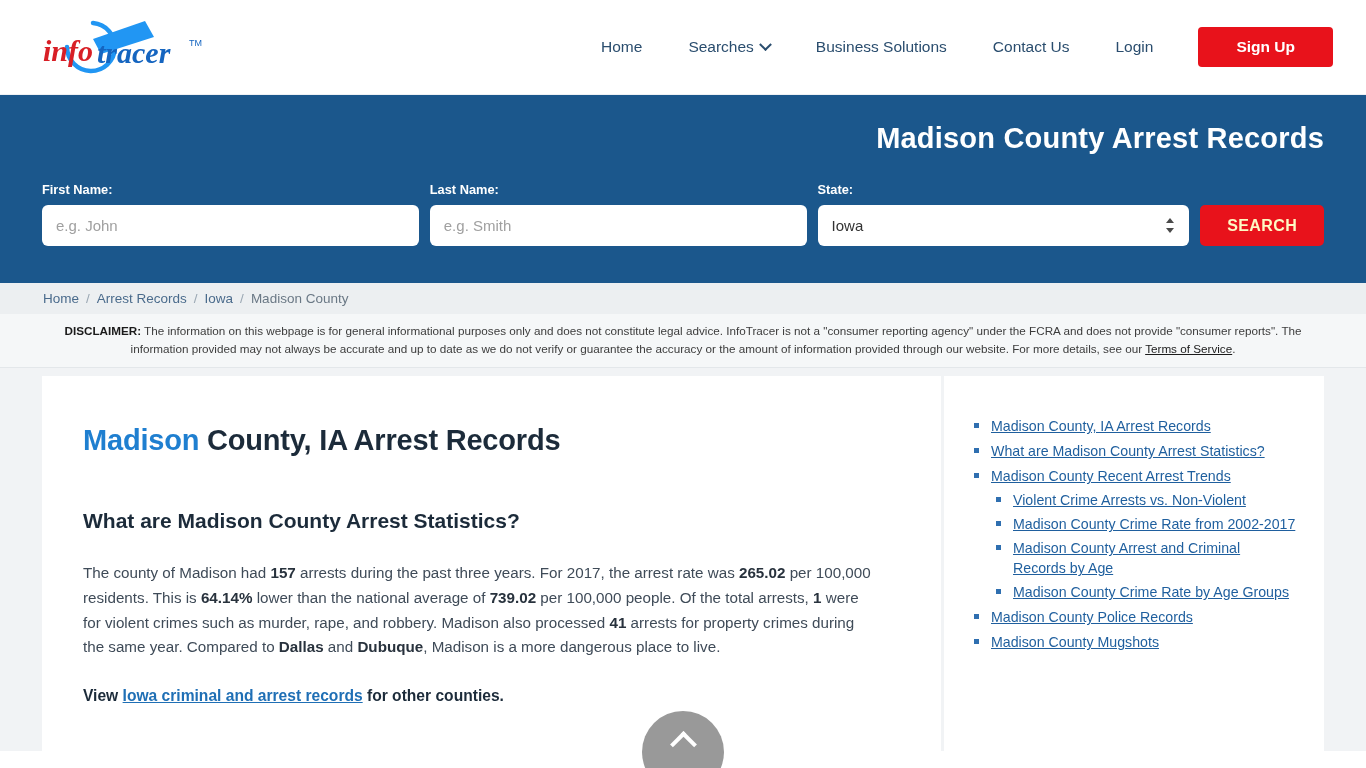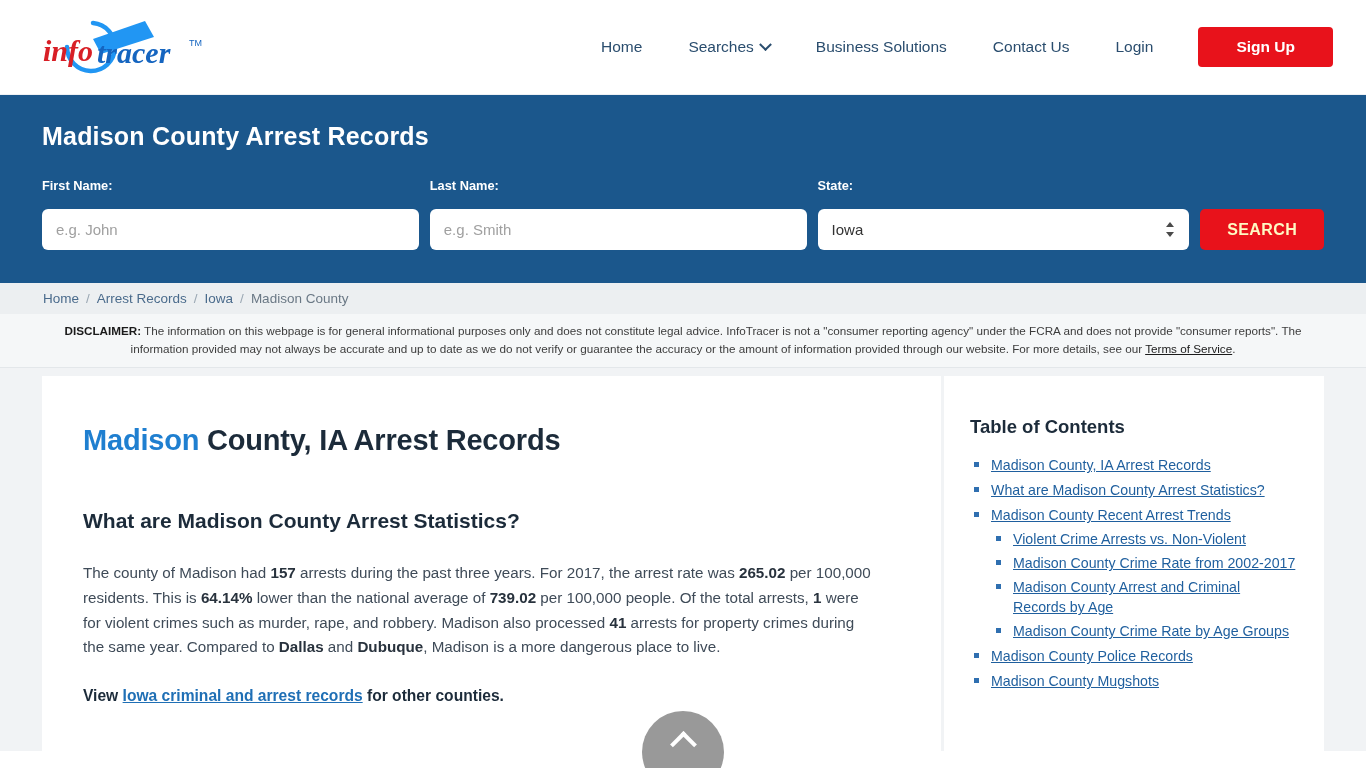--- a/index.html
+++ b/index.html
@@ -66,43 +66,43 @@
   }
 
   
   .banner {
     background: #1b578c;
     height: 188px;
     padding: 0 42px;
     position: relative;
   }
   .banner-title {
-    text-align: left;
+    text-align: right;
     color: #ffffff;
-    font-size: 25px;
+    font-size: 29px;
     font-weight: bold;
     padding-top: 27px;
     letter-spacing: .2px;
   }
   .search-row {
     display: flex;
     align-items: flex-end;
     margin-top: 27px;
     gap: 11px;
   }
   .field { position: relative; }
   .field-fn { width: 378px; }
   .field-ln { width: 378px; }
   .field-st { width: 373px; }
   .field-label {
     color: #ffffff;
     font-size: 12.8px;
     font-weight: bold;
     display: block;
-    margin-bottom: 16px;
+    margin-bottom: 8px;
   }
   .field input, .field select {
     width: 100%;
     height: 41px;
     border: none;
     border-radius: 6px;
     background: #fff;
     font-size: 15px;
     color: #333;
     padding: 0 14px;
@@ -383,21 +383,20 @@
     </h1>
 
     <h2 class="h2">What are Madison County Arrest Statistics?</h2>
 
     <p class="para"><span>The county of Madison had </span><b>157</b><span> arrests during the past three years. For 2017, the arrest rate was </span><b>265.02</b><span> per 100,000 residents. This is </span><b>64.14%</b><span> lower than the national average of </span><b>739.02</b><span> per 100,000 people. Of the total arrests, </span><b>1</b><span> were for violent crimes such as murder, rape, and robbery. Madison also processed </span><b>41</b><span> arrests for property crimes during the same year. Compared to </span><b>Dallas</b><span> and </span><b>Dubuque</b><span>, Madison is a more dangerous place to live.</span></p>
 
     <div class="viewline"><span>View </span><a>Iowa criminal and arrest records</a><span> for other counties.</span></div>
   </div>
 
   <div class="side-card">
-    <div class="toc-title">Table of Contents</div>
     <ul class="toc">
       <li>
         <a>Madison County, IA Arrest Records</a>
       </li>
       <li>
         <a>What are Madison County Arrest Statistics?</a>
       </li>
       <li>
         <a>Madison County Recent Arrest Trends</a>
         <ul>

